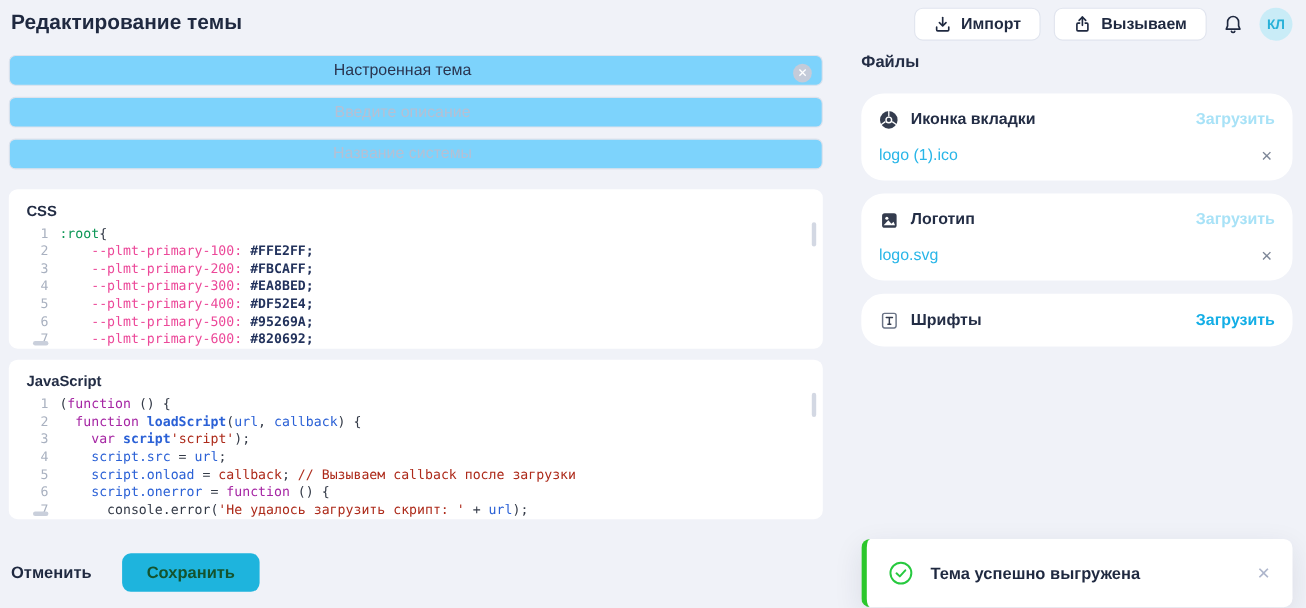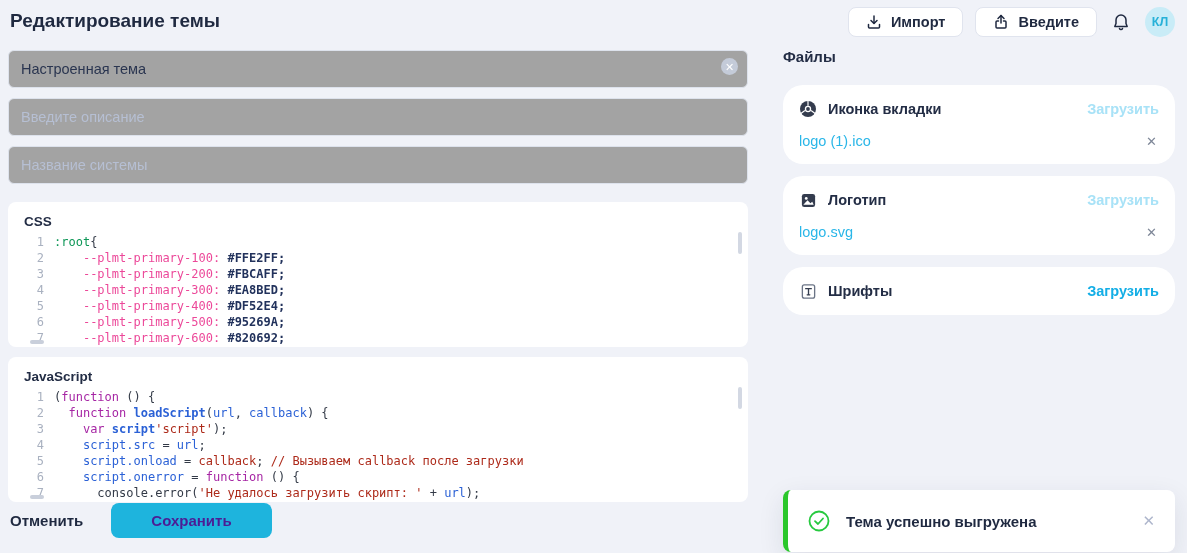--- a/index.html
+++ b/index.html
@@ -14,22 +14,22 @@
     border-radius:8px; padding:6px 17px; font-size:14.5px; font-weight:600; color:#1f2940; cursor:pointer;
     font-family:"Liberation Sans", sans-serif; }
   .icon16 { width:16px; height:16px; display:block; }
   .bell-btn { background:none; border:none; cursor:pointer; display:flex; padding:2px; }
   .avatar { width:30px; height:30px; border-radius:50%; background:#c9ecf7; color:#27b1d8; font-size:12.5px;
     font-weight:bold; display:flex; align-items:center; justify-content:center; }
 
   
   .left-col { position:absolute; left:8px; top:50px; width:740px; }
   .field { position:relative; width:100%; margin-bottom:10px; }
-  .field input { width:100%; height:38px; background:#a3a3a3; border:1px solid #dde2ec; border-radius:6px;
-    padding:0 36px 0 12px; font-size:14.5px; color:#2a3550; font-family:"Liberation Sans", sans-serif; outline:none; }
+  .field input { width:100%; height:28px; background:#7dd3fc; border:1px solid #dde2ec; border-radius:6px;
+    padding:0 36px 0 12px; font-size:14.5px; color:#2a3550; font-family:"Liberation Sans", sans-serif; outline:none;text-align:center; }
   .field input::placeholder { color:#b6bfd3; }
   .clear-btn { position:absolute; right:10px; top:8px; width:17px; height:17px; border-radius:50%;
     background:#c4cbd9; color:#fff; border:none; font-size:11px; line-height:16px; text-align:center; cursor:pointer; padding:0; }
 
   
   .code-card { position:relative; background:#fff; border-radius:8px; padding:12px 16px 0 16px; height:145px;
     overflow:hidden; margin-top:18px; }
   .code-card + .code-card { margin-top:10px; }
   .code-card-title { font-size:13.5px; font-weight:bold; color:#232d45; margin-bottom:5px; }
   .code-area { font-family:"DejaVu Sans Mono", monospace; font-size:12px; }
@@ -44,21 +44,21 @@
   .tok-sel  { color:#0e9757; }
   .tok-prop { color:#ec4899; }
   .tok-val  { color:#22325c; font-weight:bold; }
   .vscroll { position:absolute; right:6px; top:30px; width:4px; height:22px; background:#d3d8e3; border-radius:2px; }
   .hscroll { position:absolute; left:22px; bottom:3px; width:14px; height:4px; background:#c9cfdb; border-radius:2px; }
 
   
   .actions { position:absolute; left:10px; top:503px; display:flex; align-items:center; gap:28px; }
   .btn-text { background:none; border:none; font-size:15px; font-weight:600; color:#1f2940; cursor:pointer;
     font-family:"Liberation Sans", sans-serif; }
-  .btn-primary { background:#1eb4dd; color:#4c1d95; border:none; border-radius:8px; padding:9px 40px;
+  .btn-primary { background:#1eb4dd; color:#14532d; border:none; border-radius:8px; padding:9px 22px;
     font-size:15px; font-weight:bold; cursor:pointer; font-family:"Liberation Sans", sans-serif; }
 
   
   .right-col { position:absolute; left:783px; top:48px; width:392px; }
   .files-title { font-size:15px; font-weight:bold; color:#232d45; margin-bottom:20px; }
   .file-card { background:#fff; border-radius:20px; padding:15px 16px; margin-bottom:12px; }
   .file-card-header { display:flex; align-items:center; }
   .file-card-icon { width:18px; height:18px; margin-right:11px; flex:none; display:flex; align-items:center; justify-content:center; }
   .file-card-label { font-size:14.5px; font-weight:bold; color:#232d45; flex:1; }
   .upload-link { font-size:14.5px; font-weight:600; border:none; background:none; cursor:pointer;
@@ -90,21 +90,21 @@
           <path d="M2.5 10.5v2.5a1 1 0 0 0 1 1h9a1 1 0 0 0 1-1v-2.5"></path>
       </svg>
       <span>Импорт</span>
     </button>
     <button class="btn-outline">
       <svg class="icon16" viewBox="0 0 16 16" fill="none" stroke="#1f2940" stroke-width="1.5" stroke-linecap="round" stroke-linejoin="round">
         <path d="M8 9V1.5"></path>
           <path d="M5 4.5L8 1.5L11 4.5"></path>
           <path d="M5.5 7H4a1 1 0 0 0-1 1v5a1 1 0 0 0 1 1h8a1 1 0 0 0 1-1V8a1 1 0 0 0-1-1h-1.5"></path>
       </svg>
-      <span>Введите</span>
+      <span>Вызываем</span>
     </button>
     <button class="bell-btn">
       <svg width="20" height="20" viewBox="0 0 20 20" fill="none" stroke="#1f2940" stroke-width="1.5" stroke-linecap="round" stroke-linejoin="round">
         <path d="M10 3a5 5 0 0 0-5 5v3.5L3.8 14.5h12.4L15 11.5V8a5 5 0 0 0-5-5z"></path>
         <path d="M8.5 16.5a1.6 1.6 0 0 0 3 0"></path>
       </svg>
     </button>
     <div class="avatar">КЛ</div>
   </div>
 

